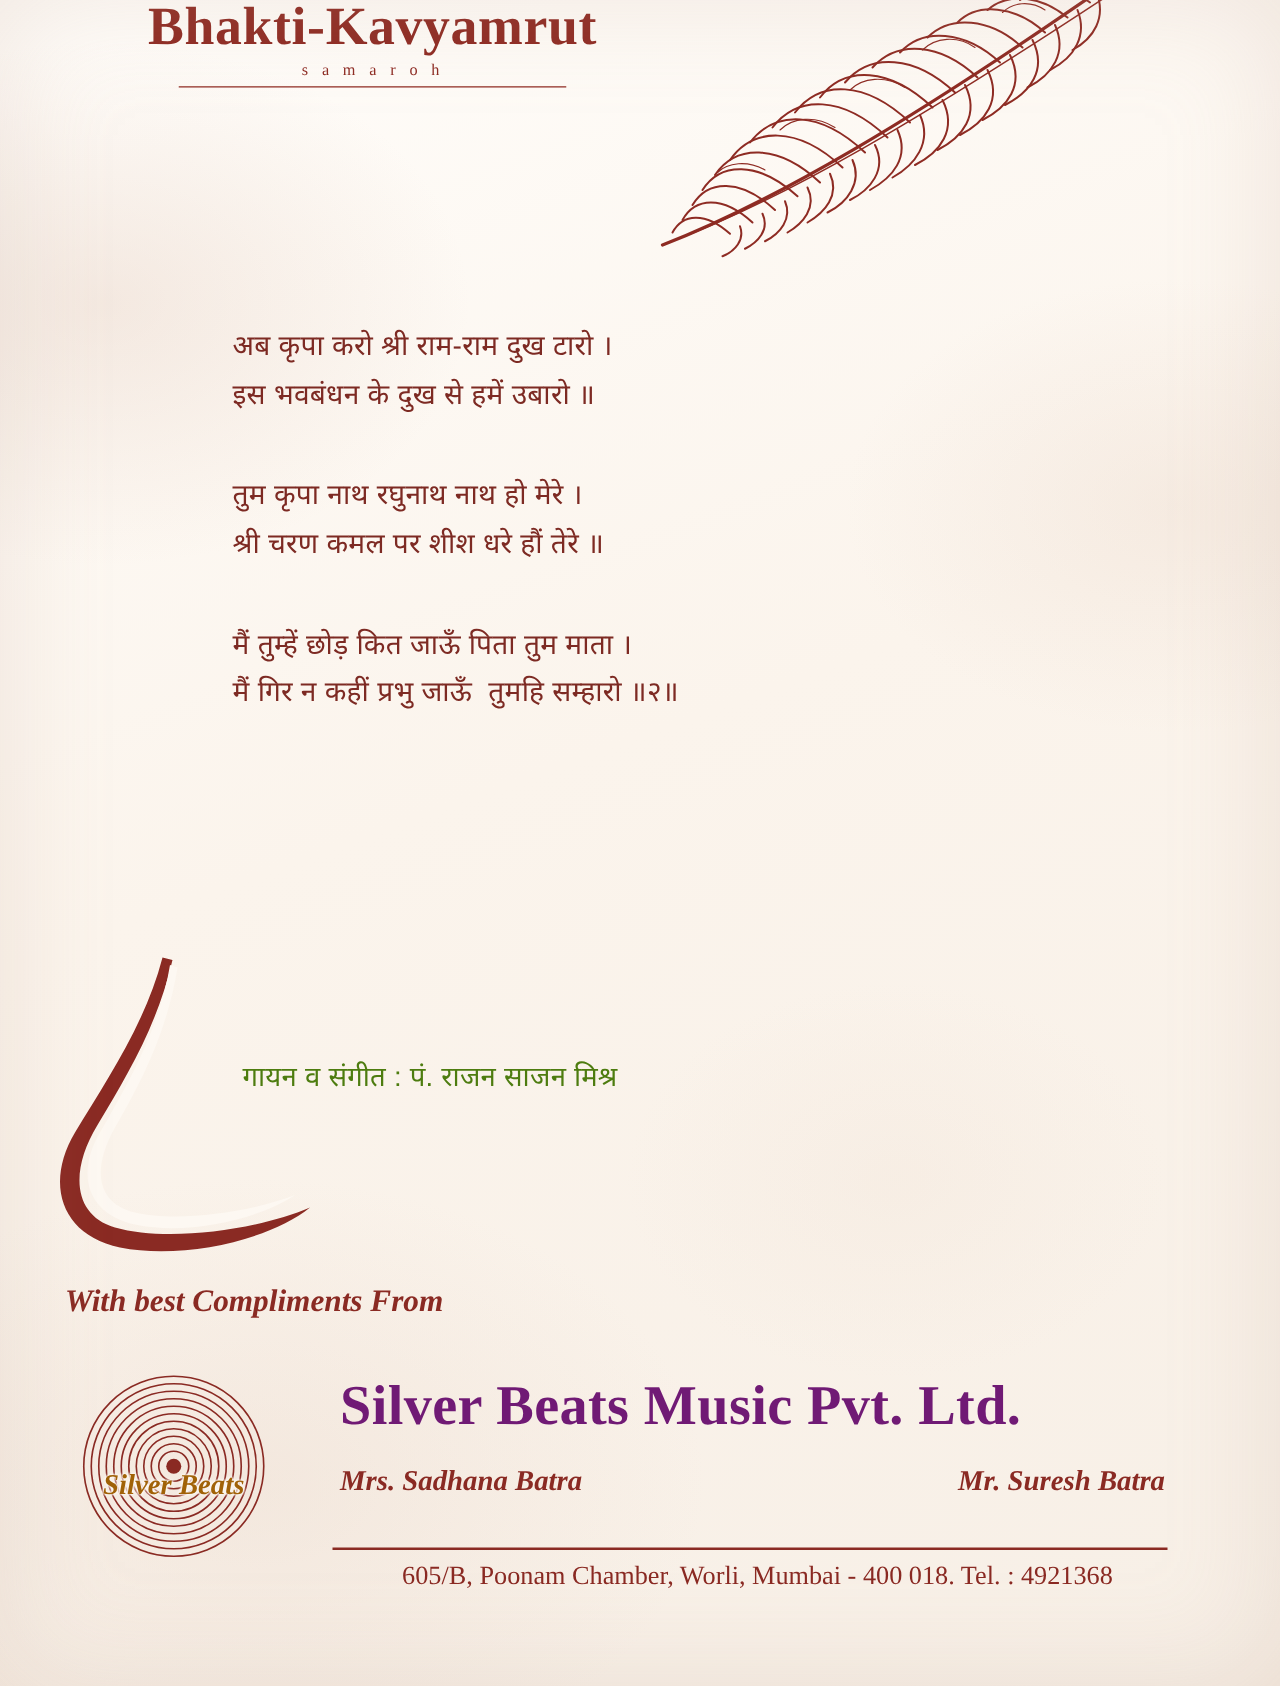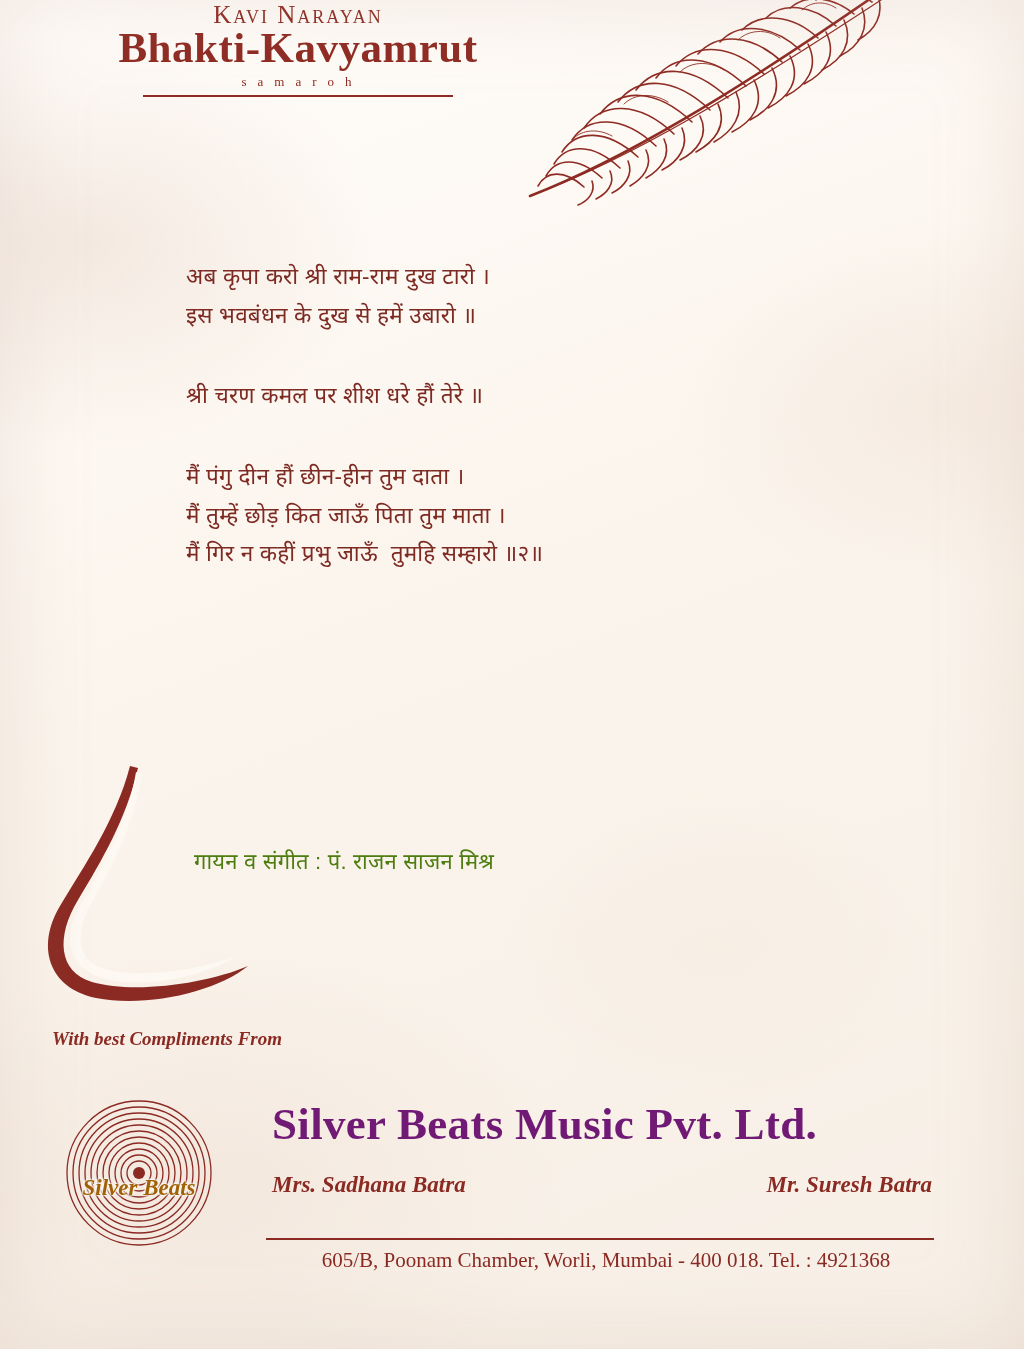--- a/index.html
+++ b/index.html
@@ -124,21 +124,21 @@
   }
 
   
   .compliments {
     position: absolute;
     left: 52px;
     top: 1028px;
     font-family: "Liberation Serif", serif;
     font-style: italic;
     font-weight: bold;
-    font-size: 19px;
+    font-size: 25px;
     color: #8a2a23;
   }
   .sponsor-name {
     position: absolute;
     left: 272px;
     top: 1098px;
     width: 700px;
     font-family: "Liberation Serif", serif;
     font-weight: bold;
     font-size: 45px;
@@ -201,21 +201,20 @@
     color: #a16207;
     text-shadow: 0 0 2px #fdf8f2, 0 0 4px #fdf8f2, 1px 0 2px #fdf8f2, -1px 0 2px #fdf8f2;
   }
 </style>
 </head>
 <body>
 
 <div class="paper-texture"></div>
 
 <div class="masthead">
-  <div class="line-top">Kavi Narayan</div>
   <div class="line-main">Bhakti-Kavyamrut</div>
   <div class="line-sub">samaroh</div>
   <div class="rule"></div>
 </div>
 
 <svg class="feather" viewBox="0 0 460 230">
   <g stroke="#8e2b23" fill="none" stroke-width="1.6" stroke-linecap="round">
 
     <path d="M50 210 C 140 175, 250 110, 400 6" stroke-width="2.6"></path>
     <path d="M60 206 C 150 172, 258 108, 404 12" stroke-width="1.2"></path>
@@ -263,24 +262,24 @@
     <path d="M132 150 C 118 142, 102 144, 94 152" stroke-width="0.9"></path>
   </g>
 </svg>
 
 <div class="poem">
   <div class="stanza">
     <div class="verse-line">अब कृपा करो श्री राम-राम दुख टारो ।</div>
     <div class="verse-line">इस भवबंधन के दुख से हमें उबारो ॥</div>
   </div>
   <div class="stanza">
+    <div class="verse-line">तुम कृपा नाथ रघुनाथ नाथ हो मेरे ।</div>
     <div class="verse-line">श्री चरण कमल पर शीश धरे हौं तेरे ॥</div>
   </div>
   <div class="stanza">
-    <div class="verse-line">मैं पंगु दीन हौं छीन-हीन तुम दाता ।</div>
     <div class="verse-line">मैं तुम्हें छोड़ कित जाऊँ पिता तुम माता ।</div>
     <div class="verse-line">मैं गिर न कहीं प्रभु जाऊँ  तुमहि सम्हारो ॥२॥</div>
   </div>
 </div>
 
 <div class="credit">गायन व संगीत : पं. राजन साजन मिश्र</div>
 
 <svg class="swash" viewBox="0 0 250 250">
   <path d="M108 8 C 96 60, 72 100, 48 140 C 26 176, 28 212, 62 222 C 104 234, 176 224, 218 206
            C 186 232, 116 248, 66 238 C 18 228, 6 186, 30 146 C 54 106, 86 60, 100 6 Z" fill="#8a2a23"></path>

